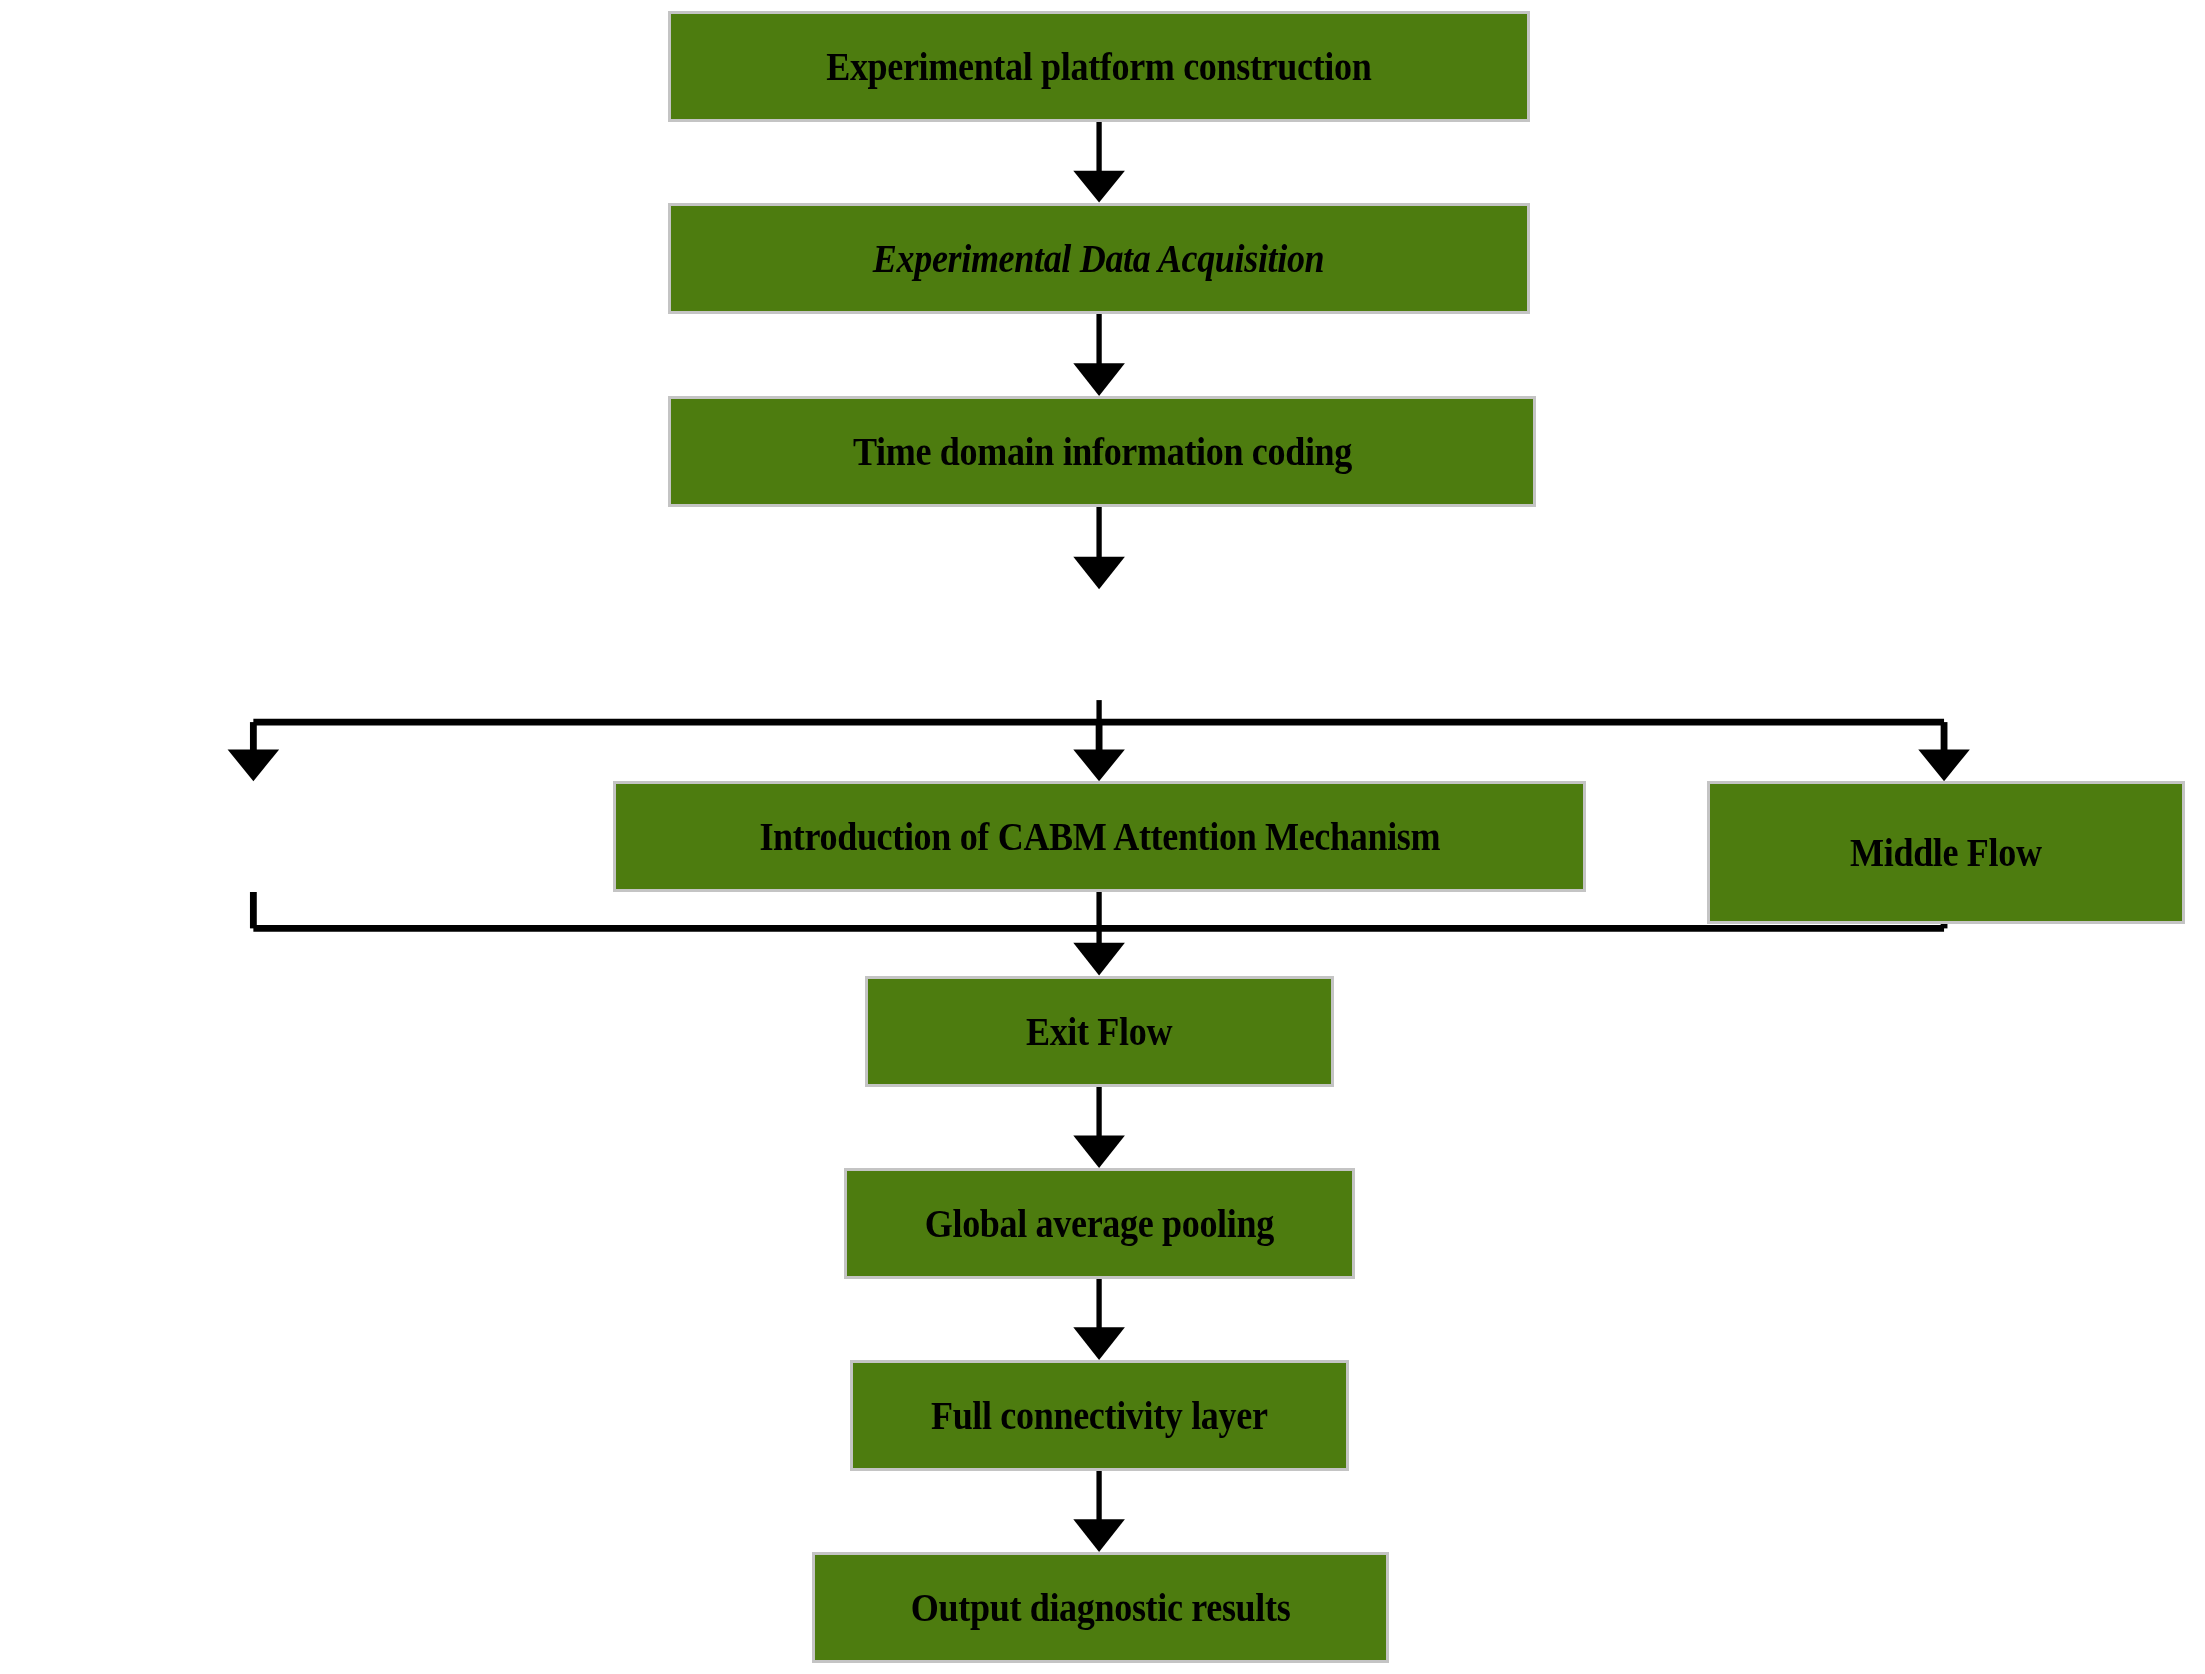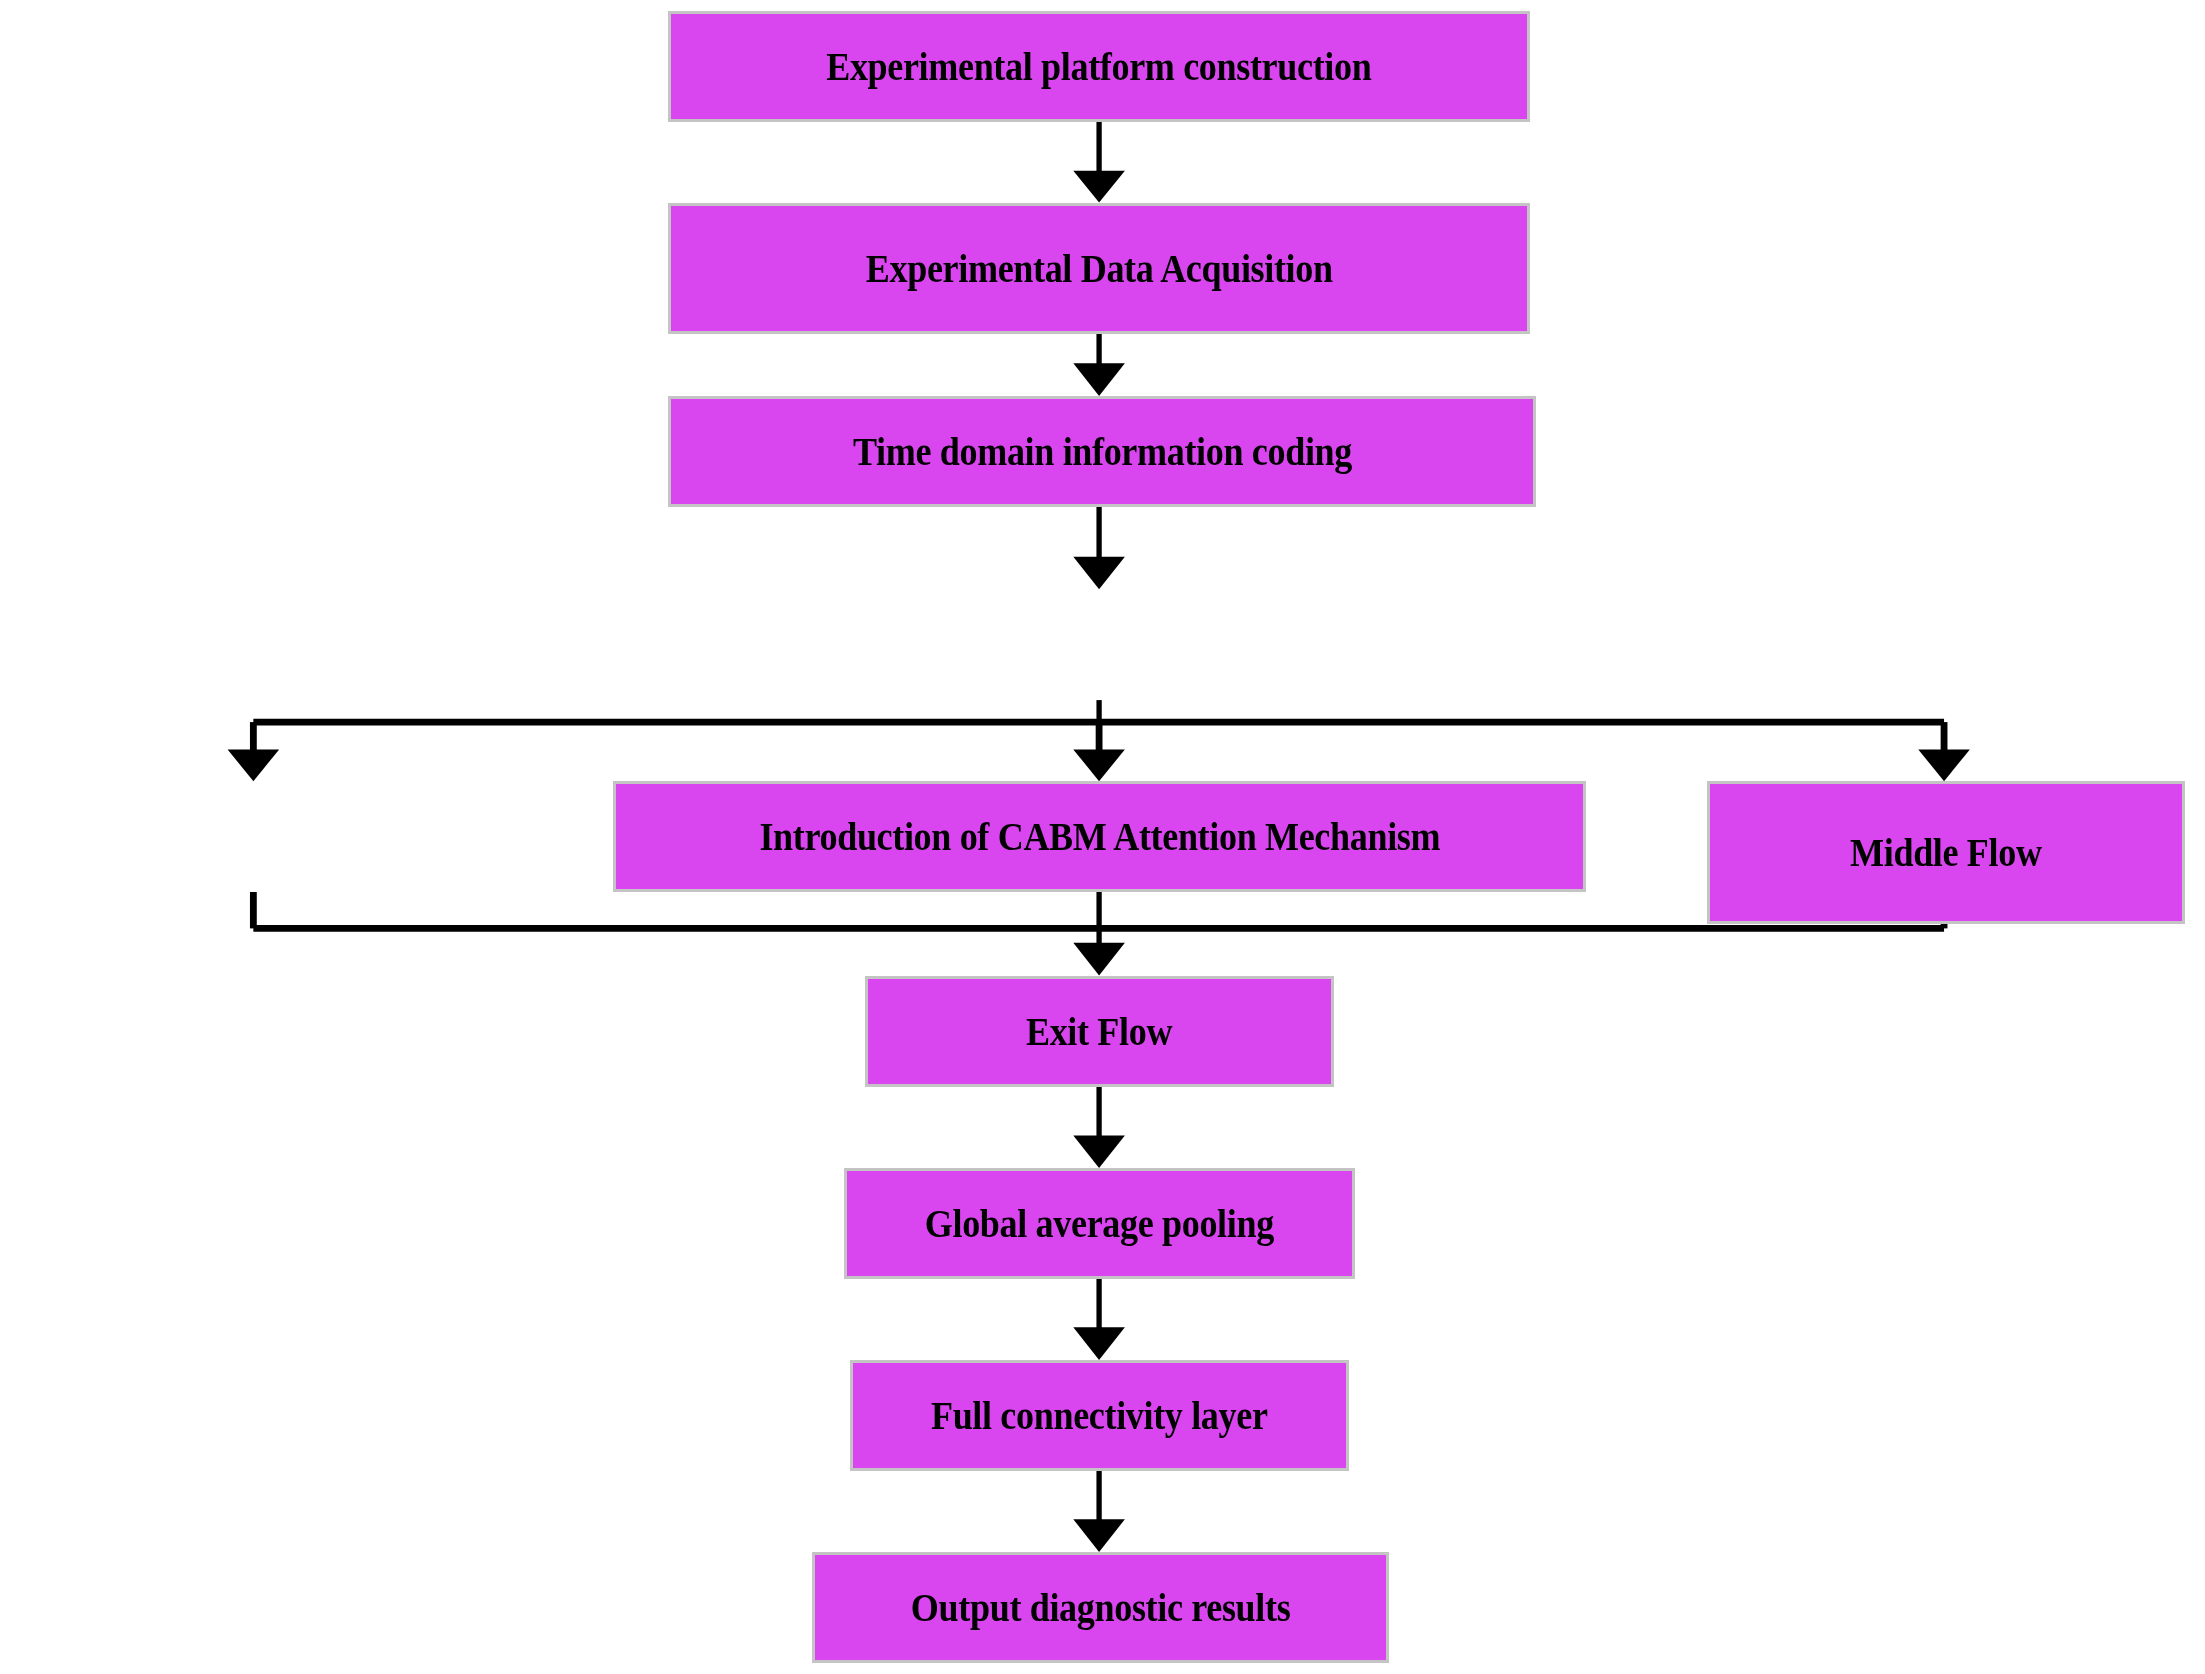--- a/index.html
+++ b/index.html
@@ -19,21 +19,21 @@
     position: absolute;
     left: 0;
     top: 0;
     width: 2205px;
     height: 1674px;
   }
   .node-box {
     position: absolute;
     box-sizing: border-box;
     border: 3px solid #c4c4c4;
-    background: #d946ef;
+    background: #4d7c0f;
     display: flex;
     align-items: center;
     justify-content: center;
     text-align: center;
   }
   .node-label {
     font-family: "Liberation Serif", "DejaVu Serif", serif;
     font-weight: bold;
     font-size: 41px;
     line-height: 1.1;
@@ -109,21 +109,21 @@
       <line x1="1449" y1="1939" x2="1449" y2="2006" stroke="#000000" stroke-width="7"></line>
       <polygon points="1415,2003 1483,2003 1449,2046" fill="#000000"></polygon>
     </g>
 
   </svg>
 
   <div class="node-box" style="left:668px; top:10.6px; width:862px; height:111px;">
     <span class="node-label">Experimental platform construction</span>
   </div>
 
-  <div class="node-box" style="left:668px; top:203px; width:862px; height:131px;">
+  <div class="node-box" style="left:668px; top:203px; width:862px; height:111px;font-style:italic;">
     <span class="node-label">Experimental Data Acquisition</span>
   </div>
 
   <div class="node-box" style="left:668px; top:396px; width:868px; height:111px;">
     <span class="node-label">Time domain information coding</span>
   </div>
 
 
 
   <div class="node-box" style="left:613px; top:781px; width:973px; height:111px;">

